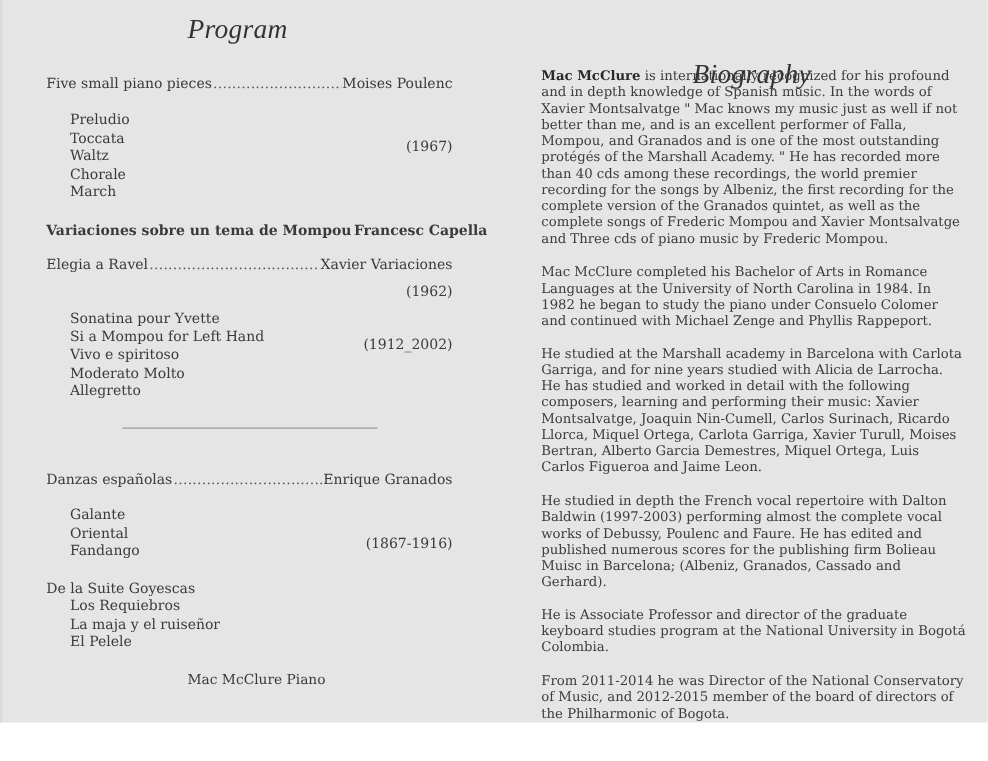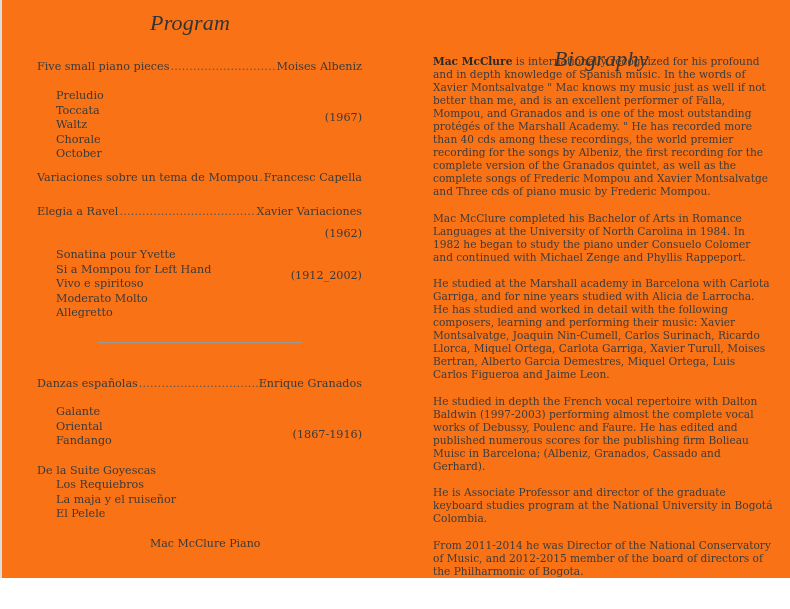--- a/index.html
+++ b/index.html
@@ -1,19 +1,19 @@
 <!DOCTYPE html>
 <html><head>
   <meta charset="utf-8">
   <style>
     html, body { margin: 0; padding: 0; background: #ffffff; }
     body { width: 790px; height: 609px; position: relative; overflow: hidden;
            font-family: "DejaVu Serif", "Liberation Serif", serif; color: #3a3a3a; }
     .sheet { position: absolute; left: 0; top: 0; width: 790px; height: 578px;
-             background: #f97316; border-left: 2px solid #dcdcdc; box-sizing: border-box; }
+             background: #e5e5e5; border-left: 2px solid #dcdcdc; box-sizing: border-box; }
     .col-title { position: absolute; font-style: italic; font-size: 22px; color: #333;
                  font-family: "Liberation Serif", "DejaVu Serif", serif; letter-spacing: 0.2px; }
     .program { position: absolute; left: 35px; top: 0; width: 325px; }
     .prog-line { position: absolute; left: 0; width: 325px; font-size: 11.2px; line-height: 14px;
                  display: flex; align-items: baseline; white-space: nowrap; }
     .prog-line .title { flex: 0 0 auto; }
     .prog-line .dots { flex: 1 1 auto; overflow: hidden; margin: 0 1px; color: #555; }
     .prog-line .dots::before { content: "..............................................................................................................................................................................."; letter-spacing: 0.2px; }
     .prog-line .composer { flex: 0 0 auto; }
     .dates { position: absolute; right: 0; font-size: 11.2px; line-height: 14px; text-align: right; margin-top: 36px; }
@@ -33,32 +33,32 @@
 
 <div class="sheet">
 
   <div class="col-title" style="left:148px; top:10px;">Program</div>
 
   <div class="program">
 
     <div class="prog-line" style="top:60px;">
       <span class="title">Five small piano pieces</span>
       <span class="dots"></span>
-      <span class="composer">Moises Albeniz</span>
+      <span class="composer">Moises Poulenc</span>
     </div>
     <div class="dates" style="top:75px;">(1967)</div>
     <div class="movements" style="top:89px;">
       <div>Preludio</div>
       <div>Toccata</div>
       <div>Waltz</div>
       <div>Chorale</div>
-      <div>October</div>
+      <div>March</div>
     </div>
 
-    <div class="prog-line" style="top:171px;">
+    <div class="prog-line" style="top:177px;font-weight:bold;">
       <span class="title">Variaciones sobre un tema de Mompou</span>
       <span class="dots"></span>
       <span class="composer">Francesc Capella</span>
     </div>
     <div class="dates" style="top:191px;">(1962)</div>
 
     <div class="prog-line" style="top:205px;">
       <span class="title">Elegia a Ravel </span>
       <span class="dots"></span>
       <span class="composer">Xavier Variaciones</span>

